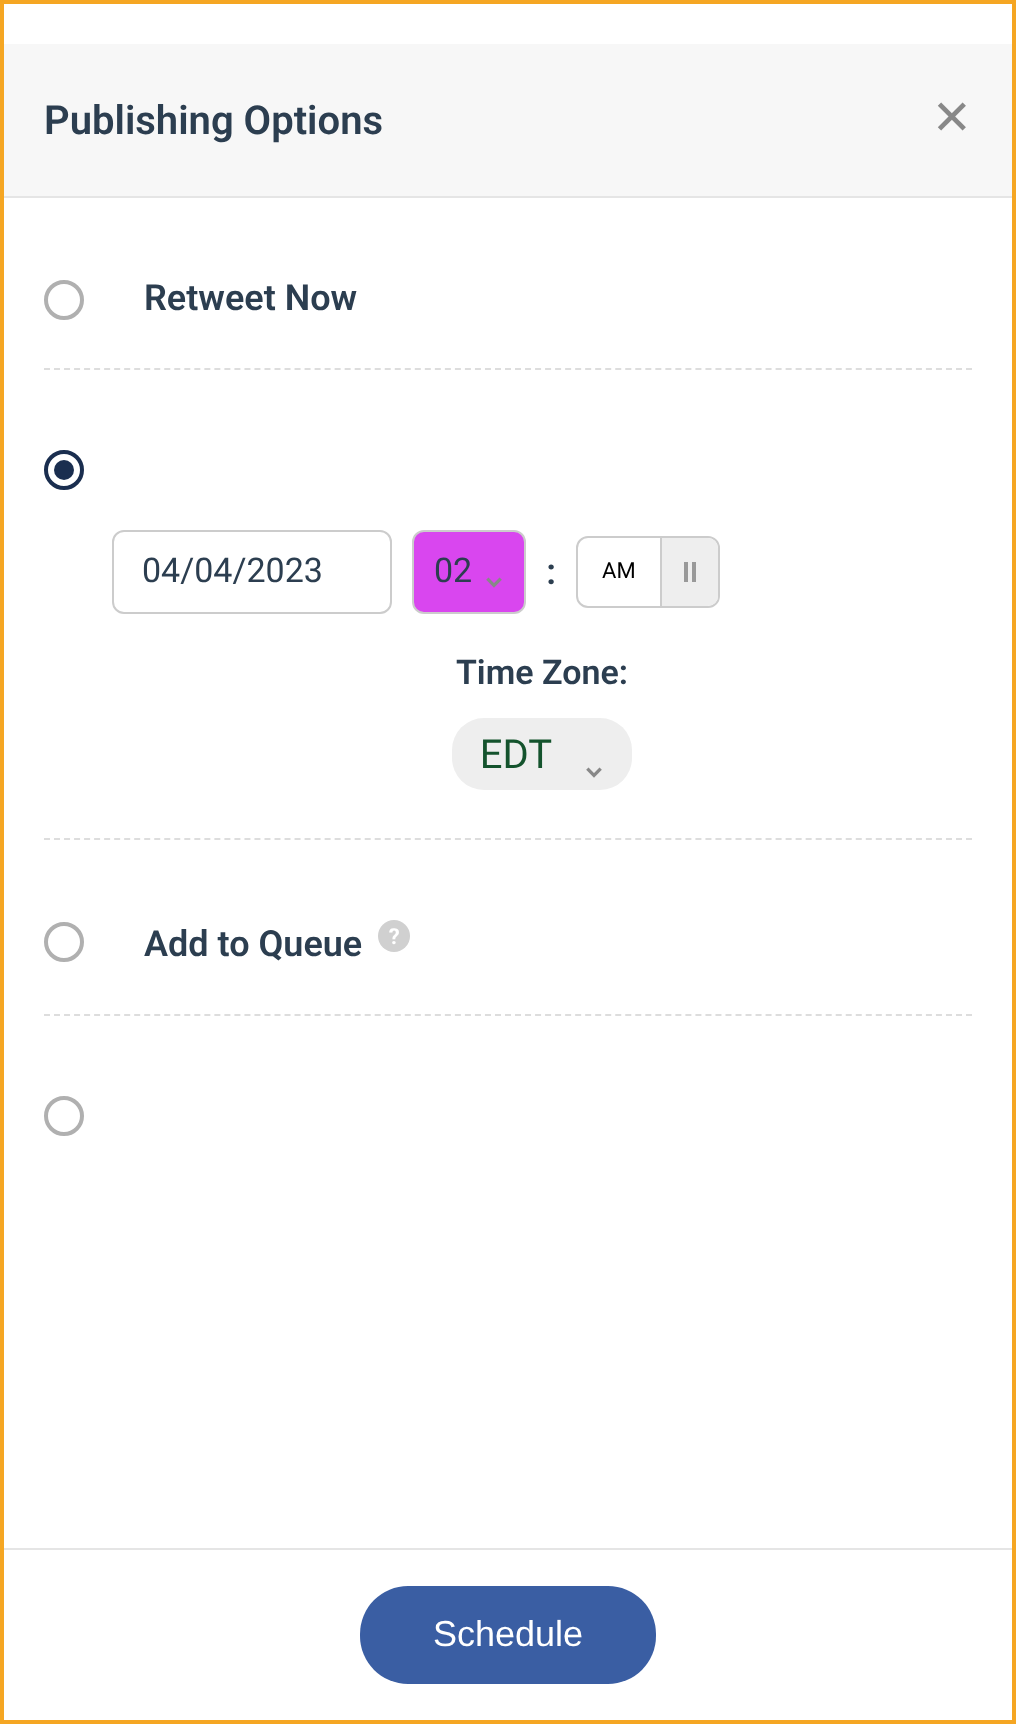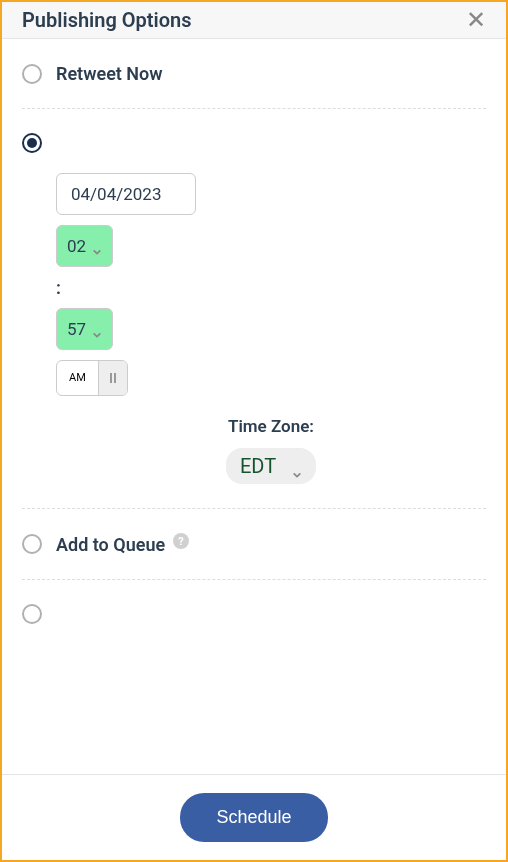--- a/index.html
+++ b/index.html
@@ -11,25 +11,26 @@
       font-family: -apple-system, BlinkMacSystemFont, "Segoe UI", Roboto, Helvetica, Arial, sans-serif;
       width: 508px;
       height: 862px;
       background: #fff;
       border: 2px solid #f5a623;
       display: flex;
       flex-direction: column;
     }
     .header {
       background: #f7f7f7;
-      padding: 6px 20px;
+      padding: 26px 20px;
       display: flex;
       justify-content: space-between;
       align-items: center;
       border-bottom: 1px solid #e5e5e5;
+      margin-top: 20px;
     }
     .header-title {
       font-size: 20px;
       font-weight: 600;
       color: #2c3e50;
     }
     .close-btn {
       background: none;
       border: none;
       font-size: 24px;
@@ -46,21 +47,22 @@
     .option-row {
       padding: 24px 0;
       border-bottom: 1px dashed #ddd;
     }
     .option-row:last-child {
       border-bottom: none;
     }
     .option-header {
       display: flex;
       align-items: center;
-      gap: 14px;
+      gap: 30px;
+      margin-top: 16px;
     }
     .radio {
       width: 20px;
       height: 20px;
       border: 2px solid #b0b0b0;
       border-radius: 50%;
       background: #fff;
       cursor: pointer;
       flex-shrink: 0;
       position: relative;
@@ -97,45 +99,44 @@
       justify-content: center;
       margin-left: 4px;
       vertical-align: super;
     }
     .schedule-body {
       margin-left: 34px;
       margin-top: 20px;
     }
     .datetime-row {
       display: flex;
-      align-items: flex-start;
+      align-items: center;
       gap: 10px;
       margin-bottom: 20px;
-      flex-direction: column;
     }
     .date-input {
       border: 1px solid #ccc;
       border-radius: 6px;
       padding: 10px 14px;
       font-size: 17px;
       color: #2c3e50;
       width: 140px;
       font-family: inherit;
     }
     .select-wrap {
       border: 1px solid #ccc;
       border-radius: 6px;
       padding: 10px 10px;
       font-size: 17px;
       color: #2c3e50;
       display: flex;
       align-items: center;
       gap: 6px;
       cursor: pointer;
-      background: #86efac;
+      background: #d946ef;
     }
     .chevron {
       width: 10px;
       height: 10px;
       display: inline-block;
     }
     .chevron svg {
       width: 100%;
       height: 100%;
       stroke: #888;
@@ -241,28 +242,20 @@
         <input class="date-input" value="04/04/2023" style="">
         <div class="select-wrap">
           <span>02</span>
           <span class="chevron">
             <svg viewBox="0 0 12 12">
                 <polyline points="2,4 6,8 10,4"></polyline>
               </svg>
           </span>
         </div>
         <span class="colon">:</span>
-        <div class="select-wrap">
-          <span>57</span>
-          <span class="chevron">
-            <svg viewBox="0 0 12 12">
-                <polyline points="2,4 6,8 10,4"></polyline>
-              </svg>
-          </span>
-        </div>
         <div class="ampm-box">
           <div class="ampm-label">AM</div>
           <div class="ampm-toggle">
             <svg viewBox="0 0 12 14">
                 <line x1="4" y1="2" x2="4" y2="12"></line>
                 <line x1="8" y1="2" x2="8" y2="12"></line>
               </svg>
           </div>
         </div>
       </div>

